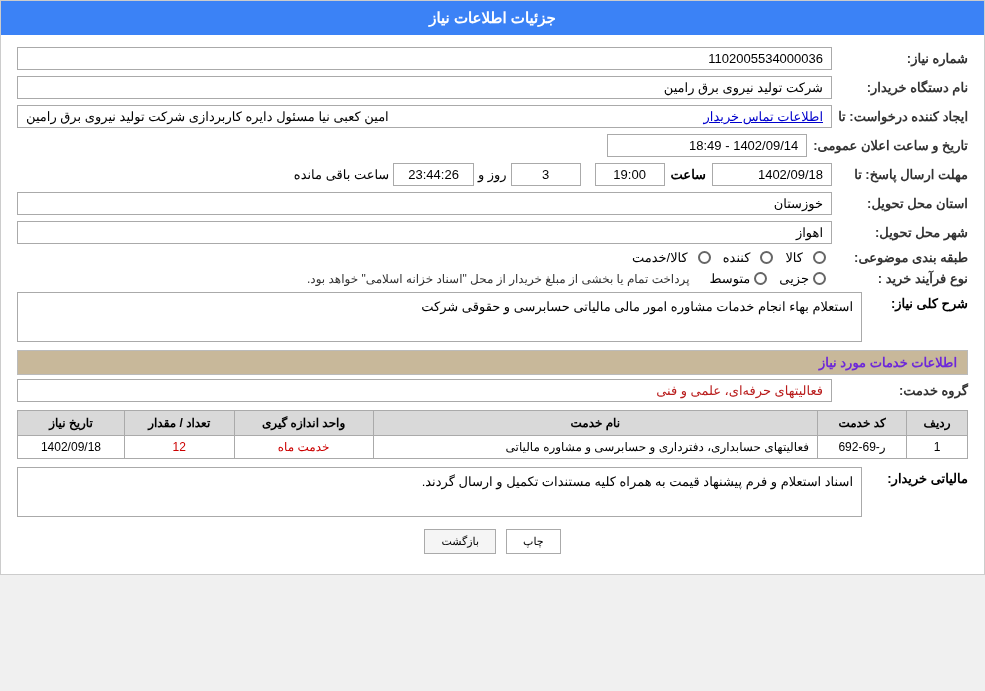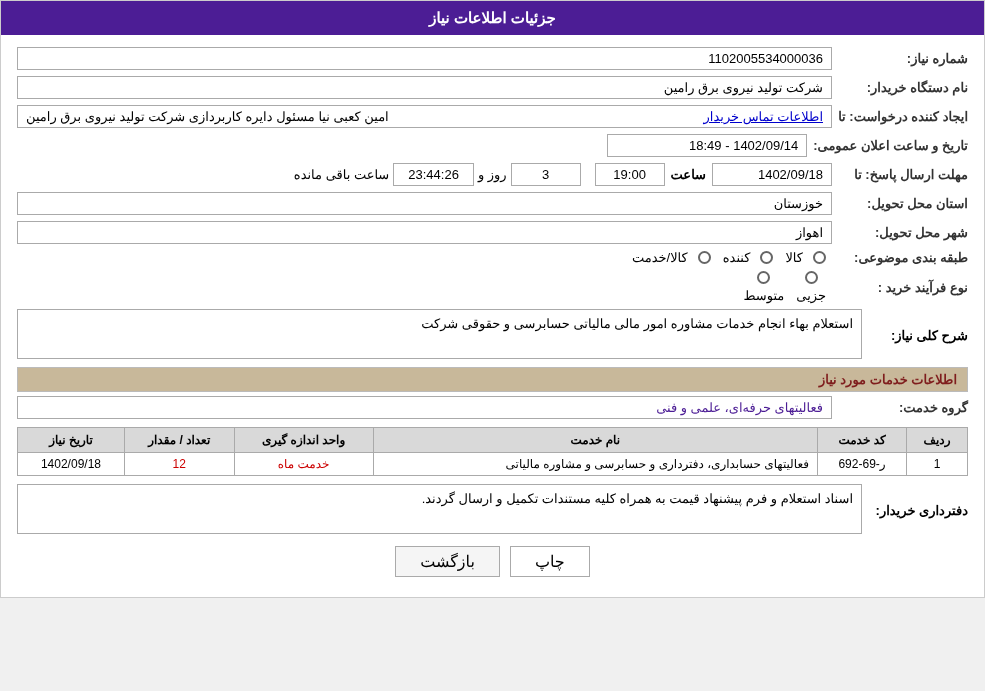--- a/index.html
+++ b/index.html
@@ -9,21 +9,21 @@
       background: #f0f0f0;
       direction: rtl;
     }
     .page-wrapper {
       max-width: 985px;
       margin: 0 auto;
       background: #fff;
       border: 1px solid #ccc;
     }
     .header-bar {
-      background: #4c1d95;
+      background: #3b82f6;
       color: #fff;
       text-align: center;
       padding: 8px 8px;
       font-size: 15px;
       font-weight: bold;
     }
     .content {
       padding: 12px 16px;
     }
     .info-row {
@@ -101,21 +101,20 @@
     .purchase-row {
       display: flex;
       align-items: center;
       gap: 12px;
       margin-bottom: 6px;
     }
     .purchase-item {
       display: flex;
       align-items: center;
       gap: 4px;
-      flex-direction: column;
     }
     .description-box {
       border: 1px solid #aaa;
       background: #fff;
       padding: 6px 8px;
       width: 100%;
       min-height: 50px;
       text-align: right;
       resize: none;
       font-family: Tahoma, Arial, sans-serif;
@@ -144,55 +143,54 @@
     table td.text-right {
       text-align: right;
     }
     .button-row {
       display: flex;
       justify-content: center;
       gap: 10px;
       margin: 12px 0 8px 0;
     }
     .btn {
-      padding: 5px 24px;
+      padding: 5px 16px;
       border: 1px solid #aaa;
       cursor: pointer;
       font-family: Tahoma, Arial, sans-serif;
-      font-size: 16px;
+      font-size: 11px;
     }
     .btn-print {
       background: #fff;
     }
     .btn-back {
       background: #f5f5f5;
     }
     .watermark-wrapper {
       position: relative;
     }
     .section-header {
       background: #c8b89a;
-      color: #7f1d1d;
+      color: #6d28d9;
       padding: 4px 10px;
       font-weight: bold;
       border: 1px solid #bbb;
       margin: 8px 0 4px 0;
     }
     .desc-row {
       display: flex;
       align-items: flex-start;
       gap: 6px;
       margin-bottom: 6px;
     }
     .desc-label {
       font-weight: bold;
       min-width: 100px;
       text-align: right;
       padding-top: 4px;
-      margin-top: 15px;
     }
   </style>
 </head>
 <body>
 
 <div class="page-wrapper">
 
   <div class="header-bar">
     <span>جزئیات اطلاعات نیاز</span>
   </div>
@@ -264,34 +262,35 @@
     <div class="info-row purchase-row">
       <span class="label">نوع فرآیند خرید :</span>
       <div class="purchase-item">
         <span class="radio-btn"></span>
         <span>جزیی</span>
       </div>
       <div class="purchase-item">
         <span class="radio-btn"></span>
         <span>متوسط</span>
       </div>
+      <span style="margin-right:8px;color:#333;font-size:12px;">پرداخت تمام یا بخشی از مبلغ خریدار از محل "اسناد خزانه اسلامی" خواهد بود.</span>
     </div>
 
     <div class="desc-row">
       <span class="desc-label">شرح کلی نیاز:</span>
       <textarea class="description-box" readonly="" style="">استعلام بهاء انجام خدمات مشاوره امور مالی مالیاتی حسابرسی و حقوقی شرکت</textarea>
     </div>
 
     <div class="section-header">
       <span>اطلاعات خدمات مورد نیاز</span>
     </div>
 
     <div class="info-row">
       <span class="label">گروه خدمت:</span>
-      <div class="value-box wide" style="color:#4c1d95;padding-left:40px;">
+      <div class="value-box wide" style="color:#b91c1c;padding-left:40px;">
         <span>فعالیتهای حرفه‌ای، علمی و فنی</span>
       </div>
     </div>
 
     <div class="table-section">
       <table>
         <thead>
           <tr>
             <th>ردیف</th>
             <th>کد خدمت</th>
@@ -308,21 +307,21 @@
             <td class="text-right">فعالیتهای حسابداری، دفترداری و حسابرسی و مشاوره مالیاتی</td>
             <td style="color:#cc0000;">خدمت ماه</td>
             <td style="color:#cc0000;">12</td>
             <td>1402/09/18</td>
           </tr>
         </tbody>
       </table>
     </div>
 
     <div class="desc-row">
-      <span class="desc-label">دفترداری خریدار:</span>
+      <span class="desc-label">مالیاتی خریدار:</span>
       <textarea class="description-box" readonly="" style="">اسناد استعلام و فرم پیشنهاد قیمت به همراه کلیه مستندات تکمیل و ارسال گردند.</textarea>
     </div>
 
     <div class="button-row">
       <button class="btn btn-print">چاپ</button>
       <button class="btn btn-back">بازگشت</button>
     </div>
 
   </div>
 </div>

